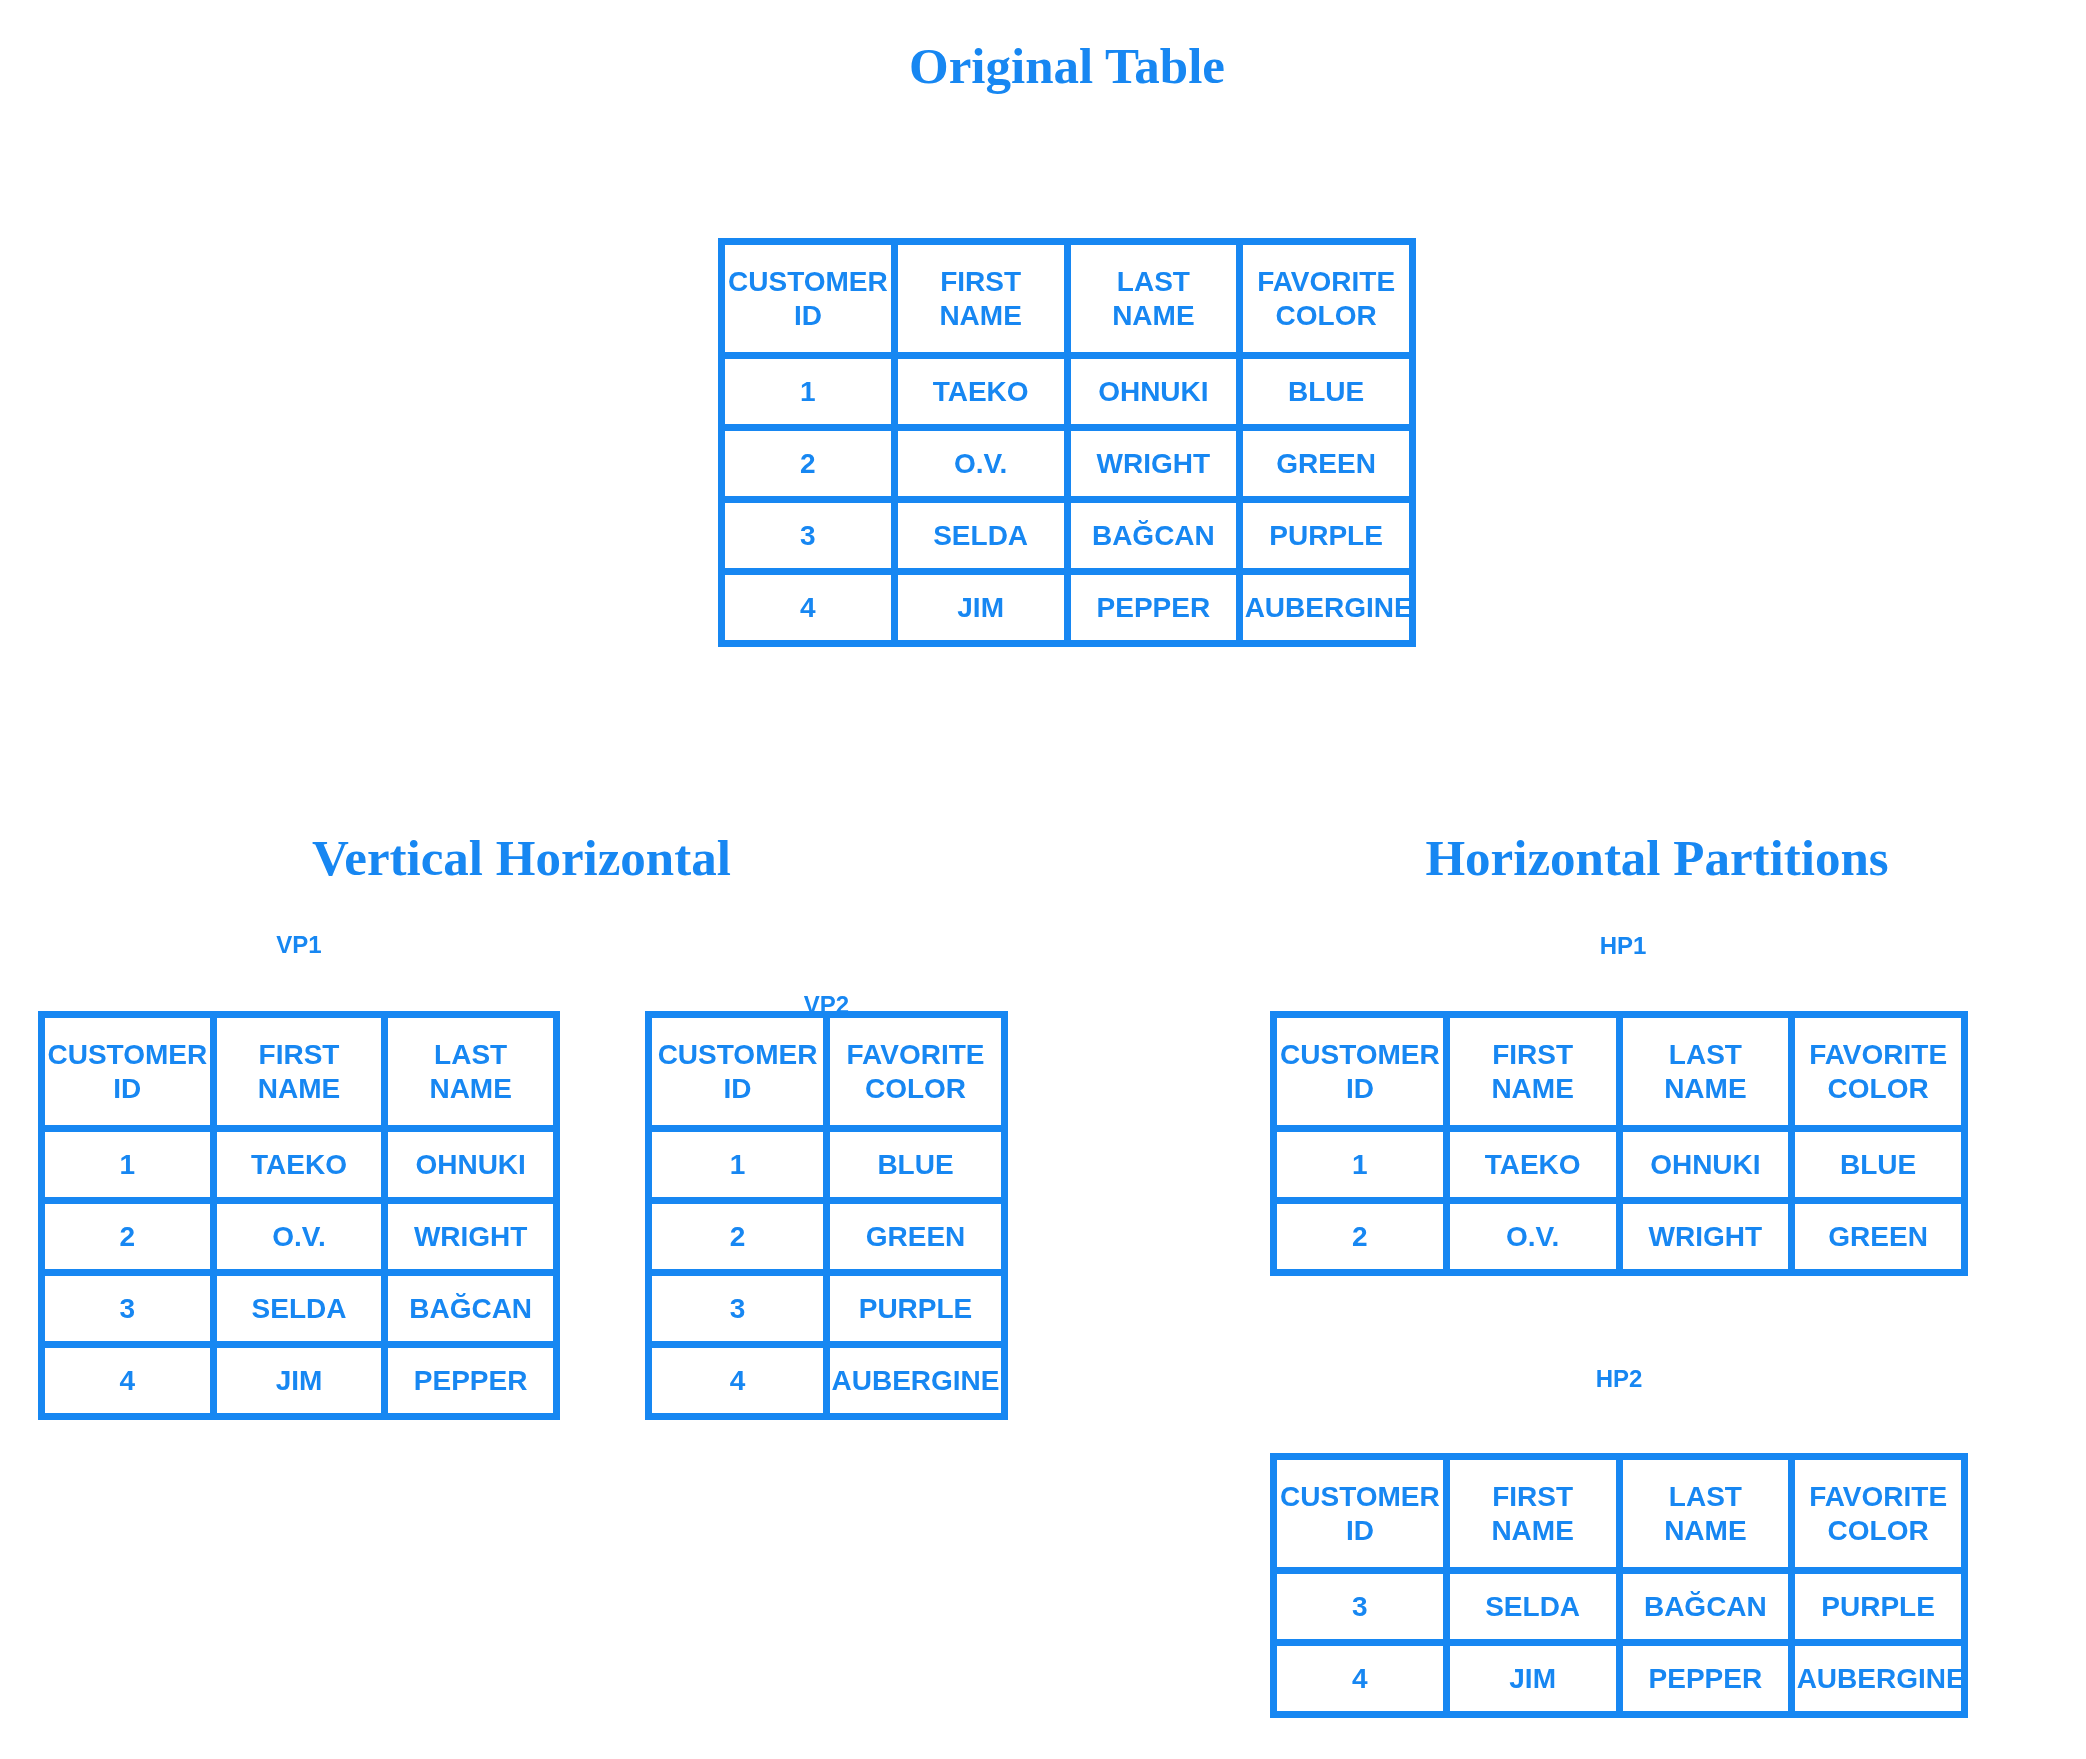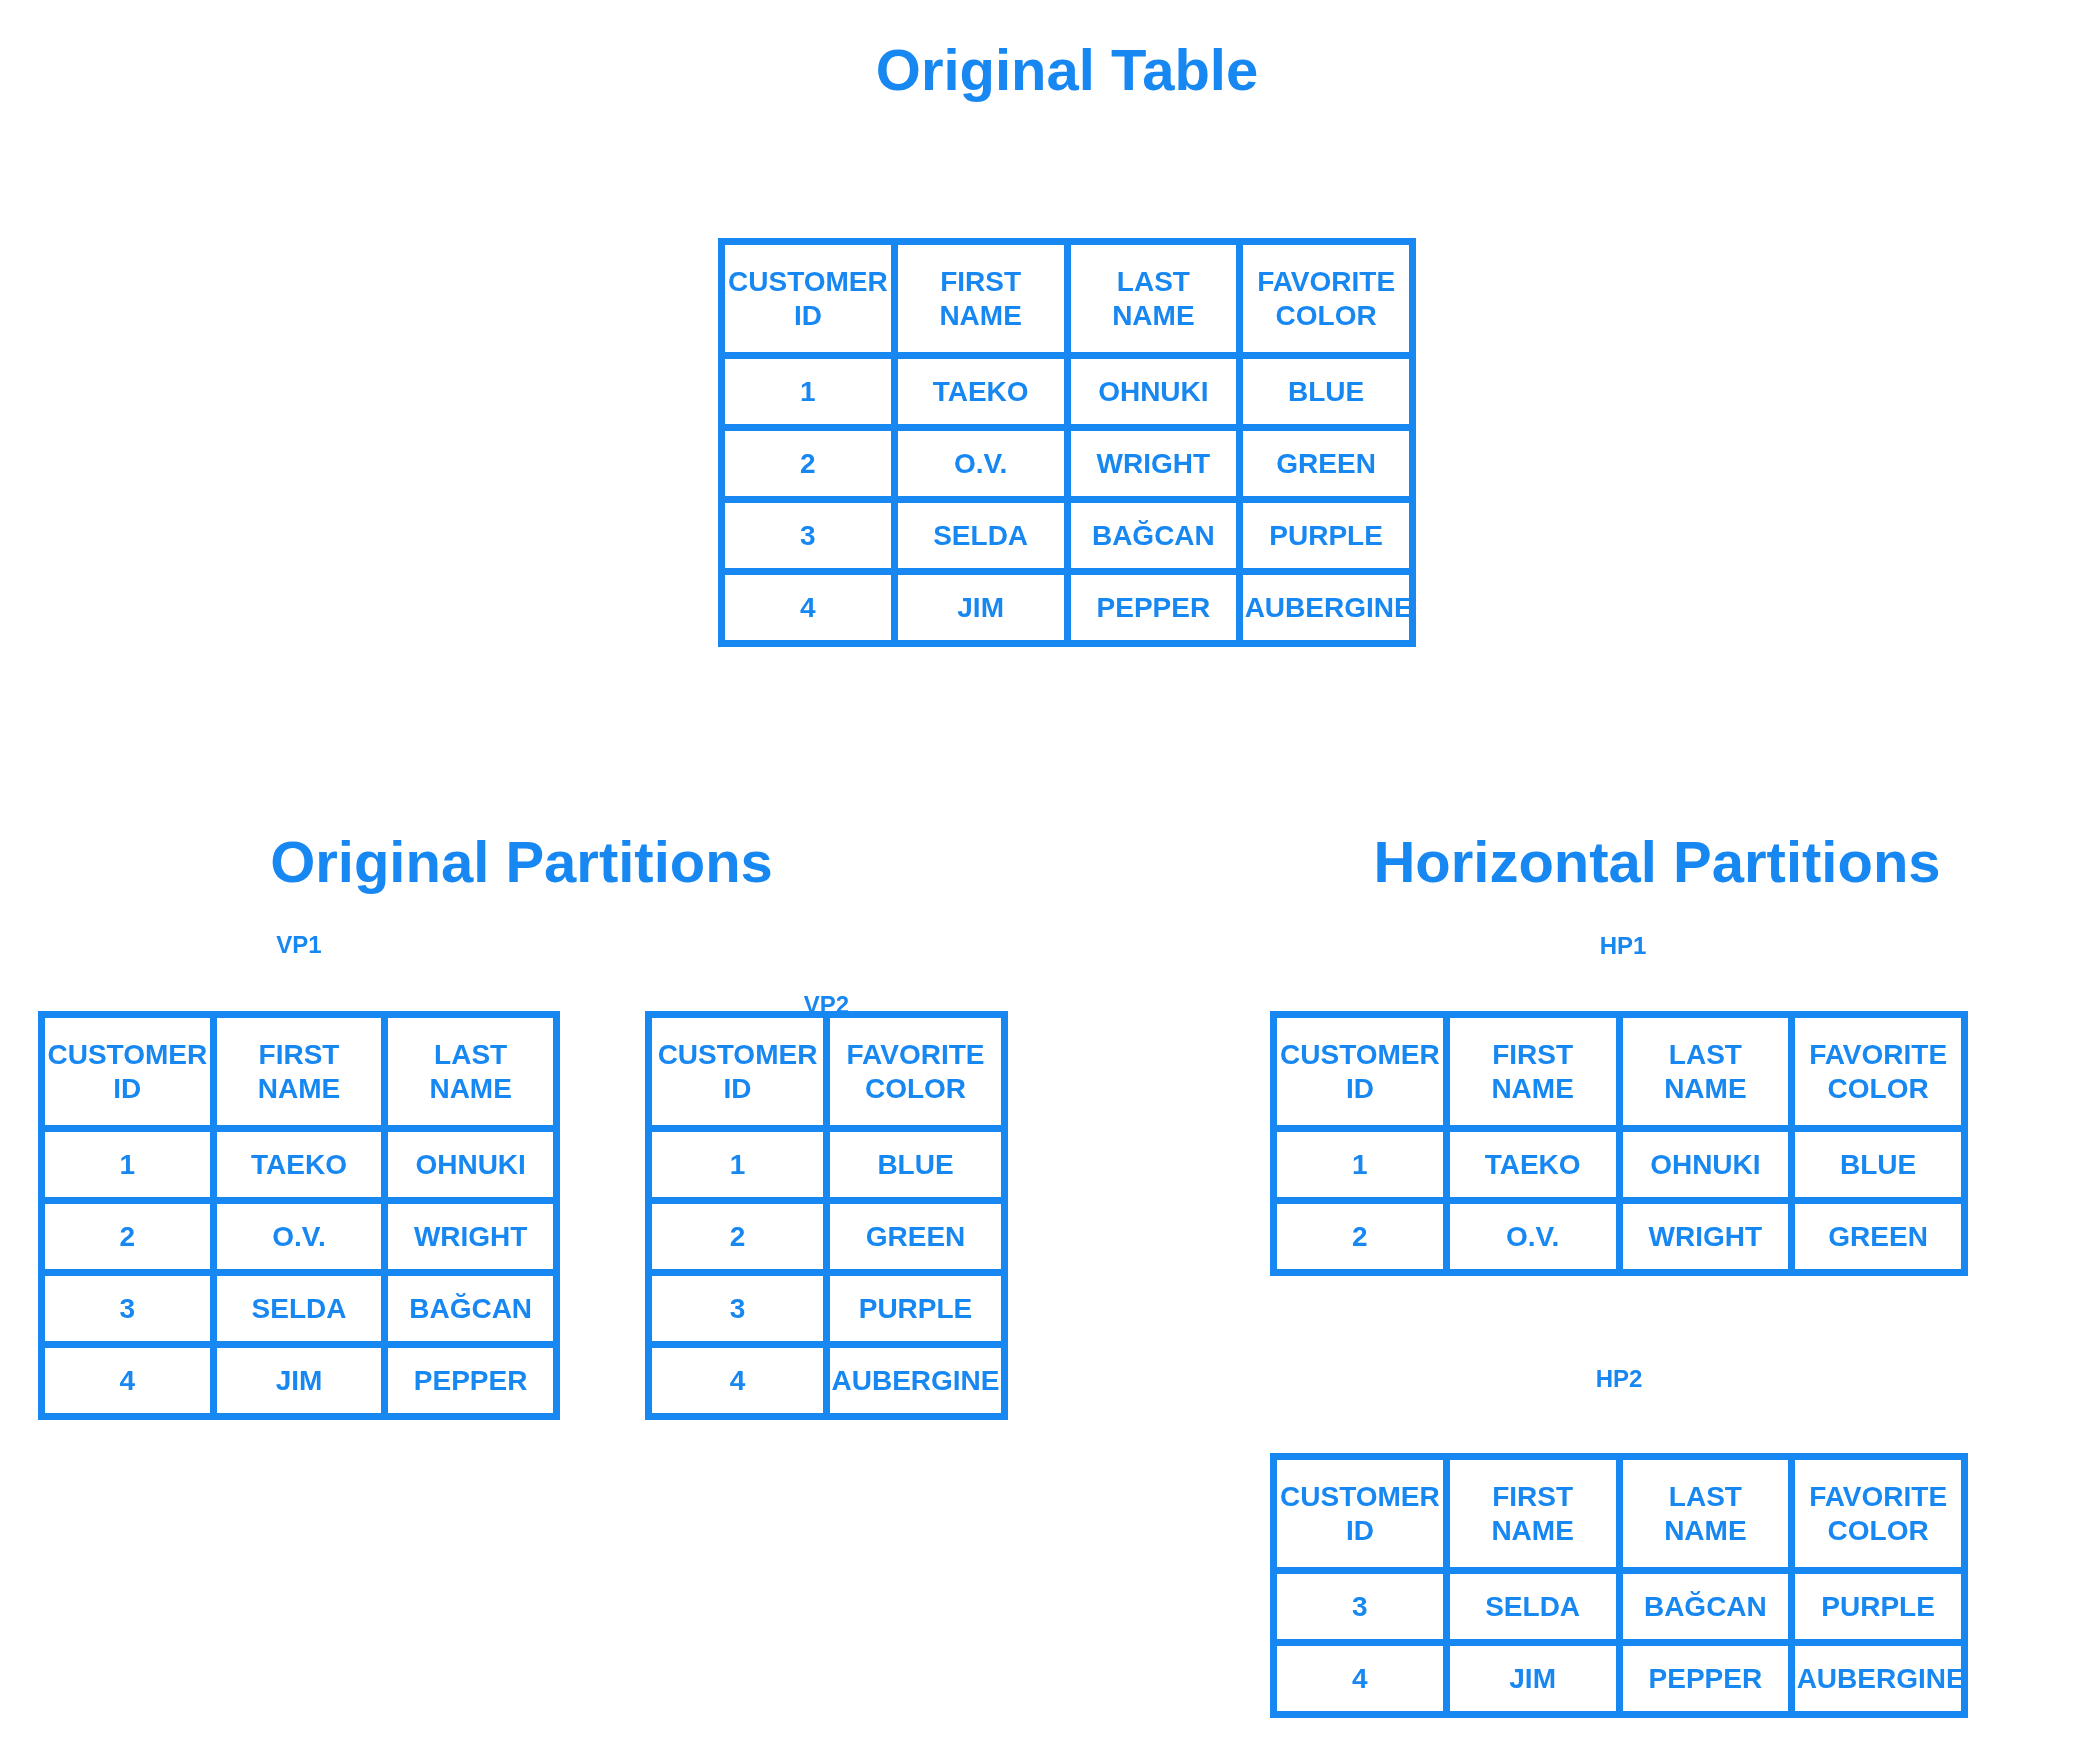--- a/index.html
+++ b/index.html
@@ -10,24 +10,25 @@
     width: 2087px;
     height: 1759px;
     overflow: hidden;
     font-family: "Liberation Sans", sans-serif;
     font-weight: bold;
     color: var(--accent);
   }
   .title {
     position: absolute;
     text-align: center;
-    font-size: 58px;
+    font-size: 51px;
     font-weight: bold;
     line-height: 1.05;
     white-space: nowrap;
+    font-family: Liberation Serif, serif;
   }
   .sub-label {
     position: absolute;
     text-align: center;
     font-size: 24px;
     font-weight: bold;
     line-height: 1.05;
   }
   table.blue-table {
     position: absolute;
@@ -98,21 +99,21 @@
       </tr>
       <tr>
         <td>4</td>
         <td>JIM</td>
         <td>PEPPER</td>
         <td>AUBERGINE</td>
       </tr>
     </tbody>
   </table>
 
-<div id="title-vertical" class="title">Original Partitions</div>
+<div id="title-vertical" class="title">Vertical Horizontal</div>
 <div id="label-vp1" class="sub-label">VP1</div>
 <table id="table-vp1" class="blue-table">
     <thead>
       <tr>
         <th>CUSTOMER ID</th>
         <th>FIRST NAME</th>
         <th>LAST NAME</th>
       </tr>
     </thead>
     <tbody>

